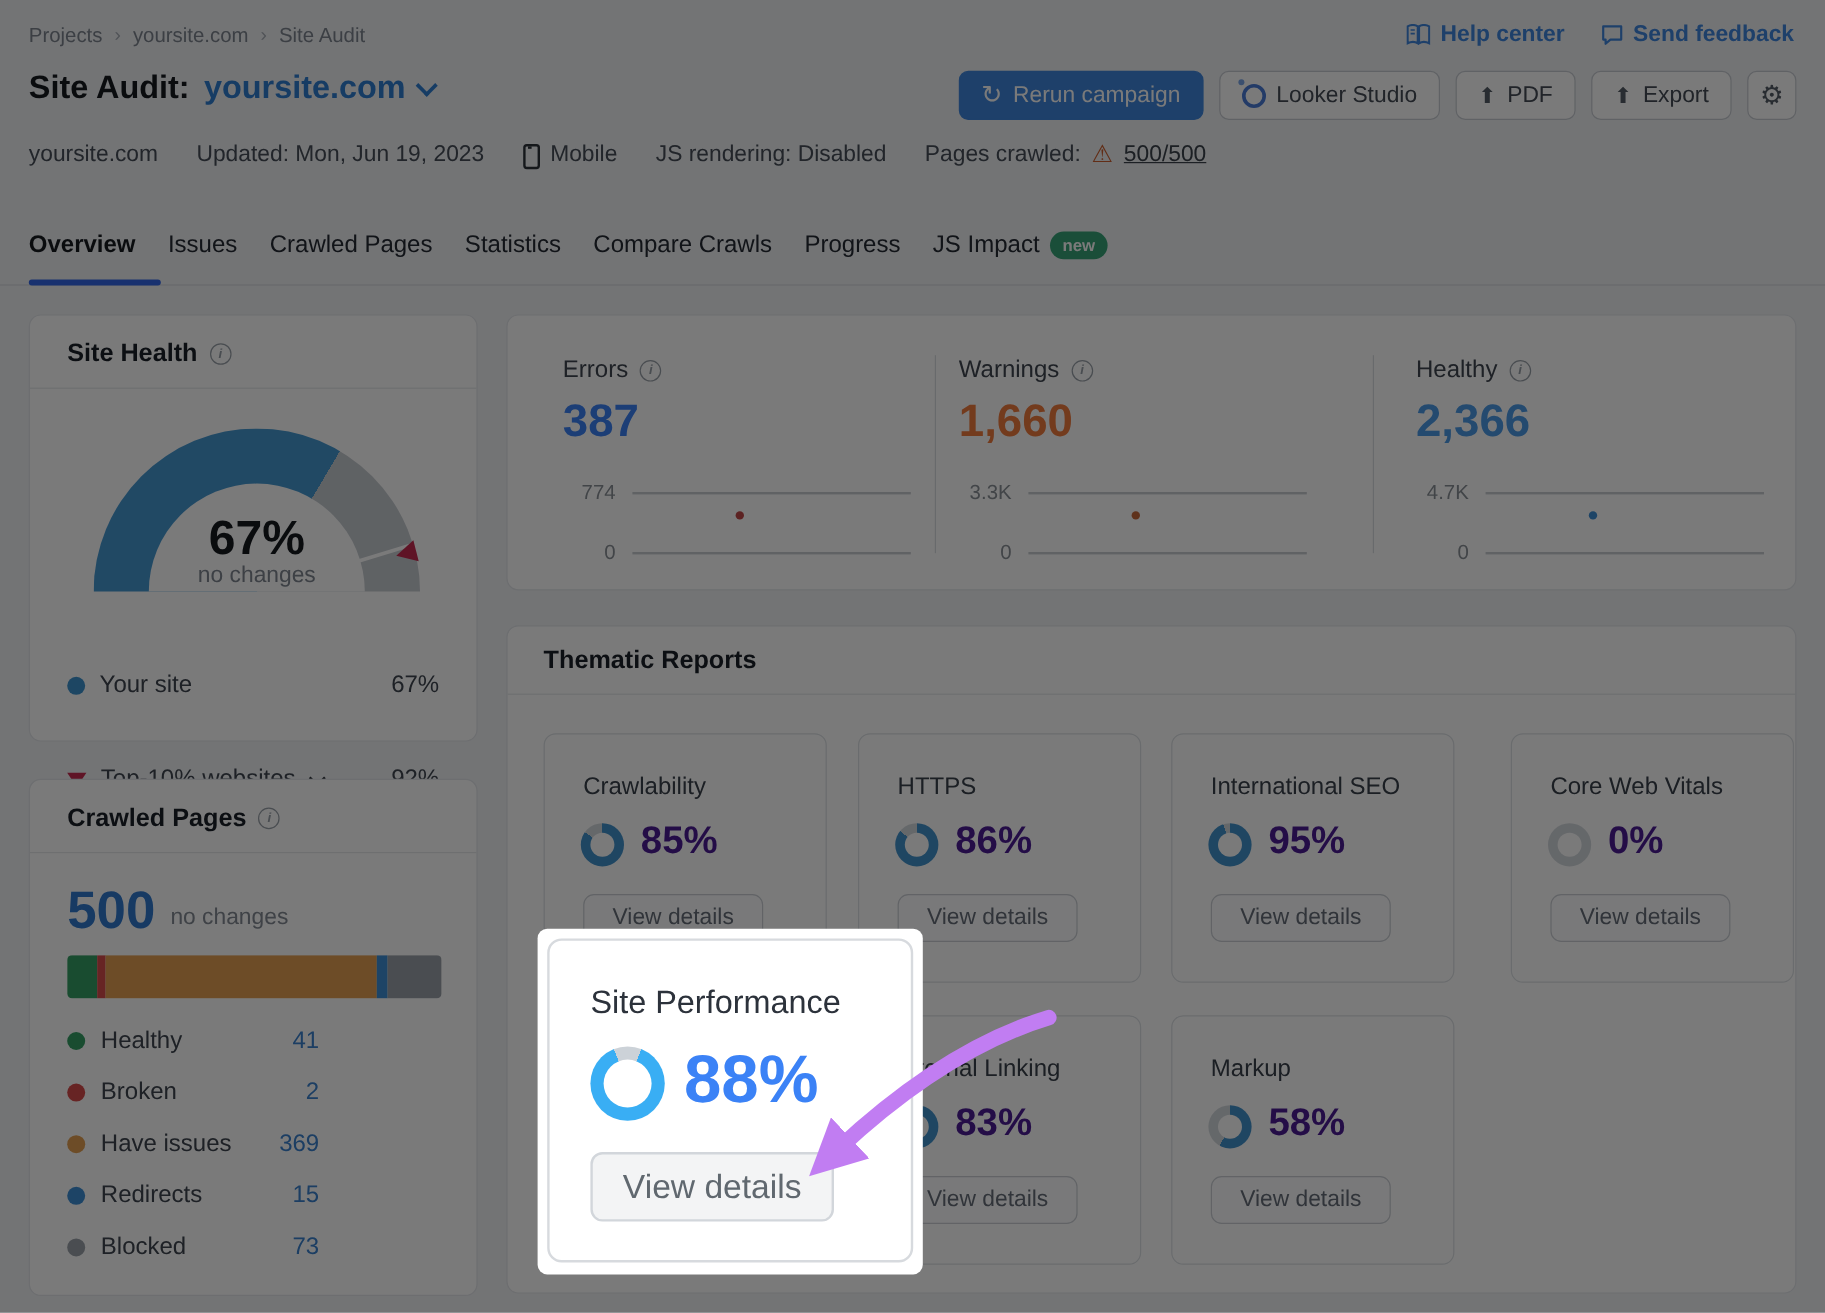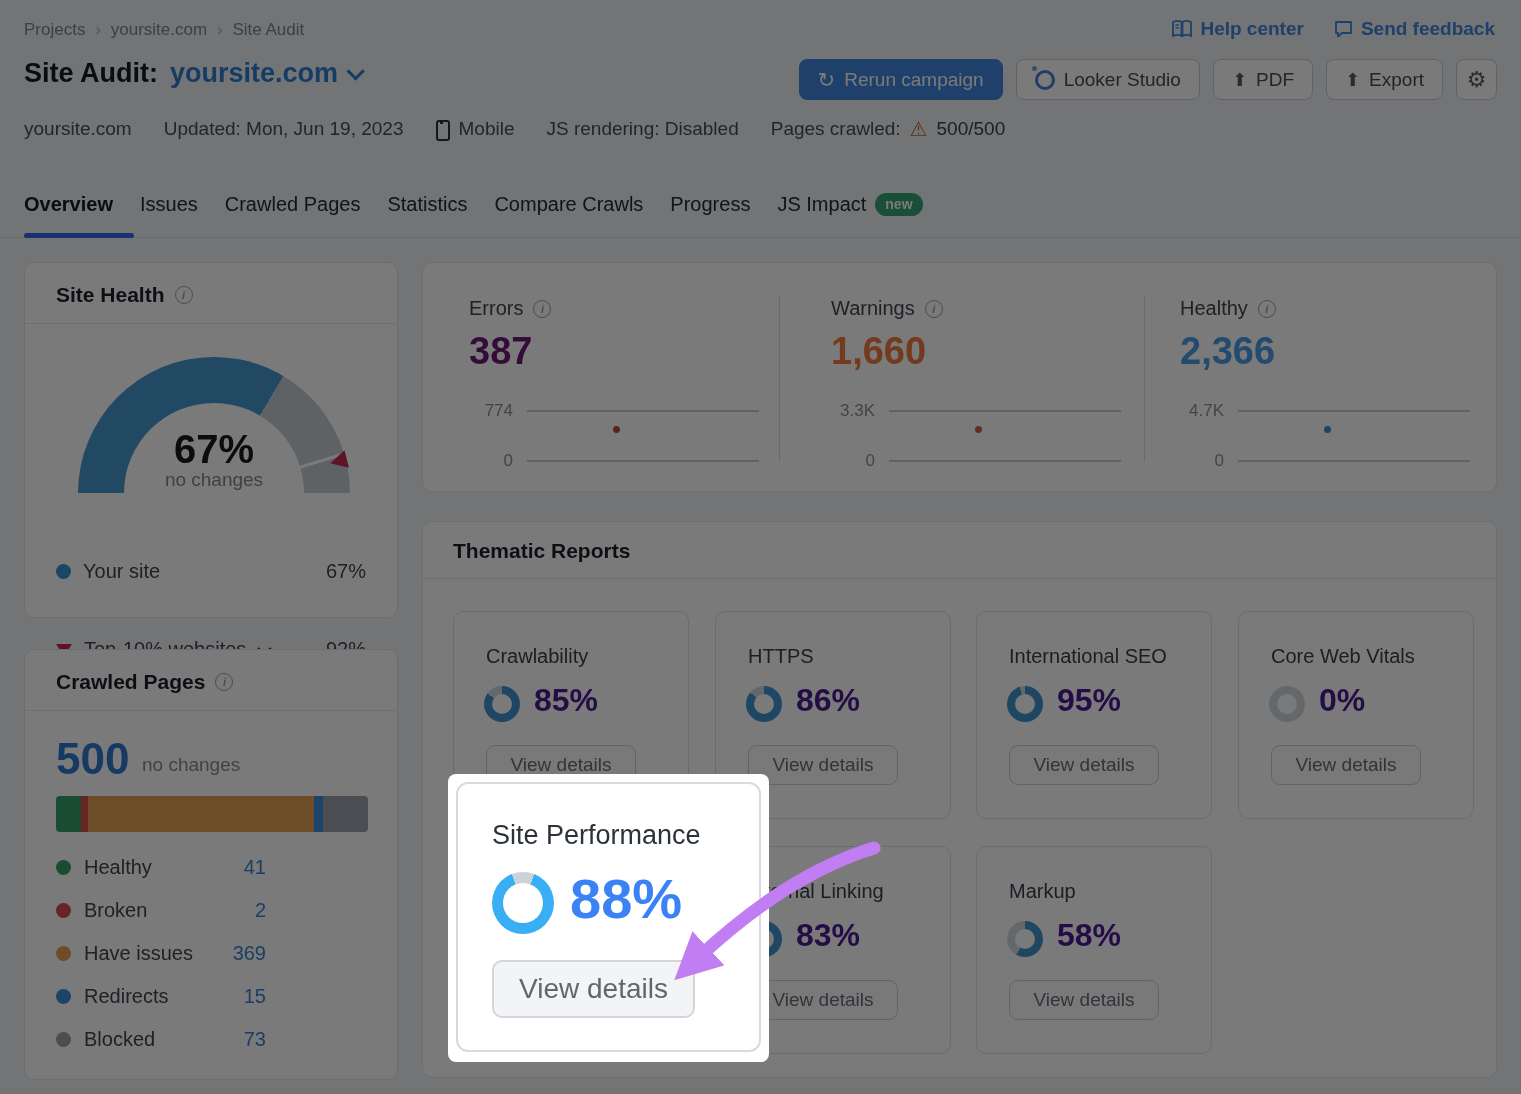--- a/index.html
+++ b/index.html
@@ -21,21 +21,21 @@
        font-size:19px;box-sizing:border-box;cursor:pointer;}
   .btn-primary{background:#3f86dd;color:#fff;border:1px solid #3f86dd;}
   .btn-sec{background:#fff;color:#454c56;border:1px solid #c9cdd3;}
   .btn-icon-only{width:41px;padding:0;justify-content:center;}
   .rerun-glyph{font-size:21px;line-height:1;}
   .gear-glyph{font-size:22px;color:#555d66;line-height:1;}
   .upload-glyph{font-size:18px;line-height:1;color:#555d66;}
   .looker-glyph{width:14px;height:14px;border:3px solid #4a7bd8;border-radius:50%;position:relative;}
   .looker-glyph::after{content:"";position:absolute;width:5px;height:5px;background:#7aa6e8;border-radius:50%;top:-7px;left:-6px;}
   .meta-row{top:118px;left:24px;display:flex;gap:32px;align-items:center;font-size:19px;color:#474f59;}
-  .meta-strong{color:#3c434c;}
+  .meta-strong{color:#3c434c;text-decoration:underline;}
   .phone-icon{width:10px;height:17px;border:2px solid #2c323a;border-radius:3px;display:inline-block;position:relative;top:1px;}
   .phone-icon::after{content:"";position:absolute;top:0;left:2px;width:3px;height:2px;background:#2c323a;}
   .warn-glyph{color:#cc5f2e;font-size:20px;line-height:1;}
   .meta-group{display:flex;gap:9px;align-items:center;}
   
   .tabs{top:193px;left:24px;display:flex;gap:27px;align-items:center;font-size:20px;color:#252a33;text-align:center;}
   .tab{cursor:pointer;white-space:nowrap;display:flex;align-items:center;gap:9px;}
   .tab.active{font-weight:600;color:#15191f;}
   .badge-new{background:#37a377;color:#fff;font-size:14px;font-weight:bold;padding:3px 10px;border-radius:12px;line-height:1.2;}
   .tabs-border{top:237px;left:0;width:1521px;height:1px;background:#d8dbe0;}
@@ -61,21 +61,21 @@
   .leg-row{display:flex;align-items:center;gap:12px;font-size:20px;color:#3f4650;width:310px;margin-top:35px;}
   .leg-val{margin-left:auto;}
   .dot{width:15px;height:15px;border-radius:50%;flex:0 0 auto;}
   .tri-down{width:0;height:0;border-left:8px solid transparent;border-right:8px solid transparent;border-top:12px solid #c62a50;flex:0 0 auto;}
   .chev-sm{width:8px;height:8px;border-right:2.5px solid #2c323a;border-bottom:2.5px solid #2c323a;transform:rotate(45deg) translateY(-2px);}
   
   #issues-panel{top:262px;left:422px;width:1075px;height:230px;}
   .icol{position:absolute;top:0;height:100%;box-sizing:border-box;padding:34px 0 0 30px;}
   .icol-label{display:flex;gap:10px;align-items:center;font-size:20px;color:#3f4650;}
   .icol-value{font-size:38px;font-weight:bold;margin-top:10px;}
-  .v-red{color:#701a75;} .v-orange{color:#f07b3e;} .v-blue{color:#4b9be8;}
+  .v-red{color:#3b82f6;} .v-orange{color:#f07b3e;} .v-blue{color:#4b9be8;}
   .vdiv{position:absolute;top:33px;height:165px;width:1px;background:#dadde1;}
   .spark{position:relative;margin-top:24px;width:300px;height:62px;}
   .spark-row{position:absolute;left:0;right:10px;display:flex;align-items:center;gap:14px;}
   .spark-lbl{width:44px;text-align:right;font-size:17px;color:#8a9097;flex:0 0 auto;}
   .spark-line{flex:1;height:1.5px;background:#c9cdd2;}
   .spark-dot{position:absolute;left:48%;top:29px;width:7px;height:7px;border-radius:50%;}
   .d-red{background:#c04848;} .d-orange{background:#c66a3c;} .d-blue{background:#3e8fd6;}
   
   #thematic-panel{top:521px;left:422px;width:1075px;height:557px;}
   .them-title{position:absolute;left:30px;top:17px;font-size:21px;font-weight:bold;color:#1b2028;}
@@ -245,21 +245,21 @@
         <span class="spark-line"></span>
       </div>
       <div class="spark-row" style="top:54px;">
         <span class="spark-lbl">0</span>
         <span class="spark-line"></span>
       </div>
       <span class="spark-dot d-red"></span>
     </div>
   </div>
 
-  <div class="icol" style="left:356px;width:365px;padding-left:52px;">
+  <div class="icol" style="left:356px;width:365px;padding-left:20px;">
     <div class="icol-label">
       <span>Warnings</span>
       <span class="info-icon">i</span>
     </div>
     <div class="icol-value v-orange">1,660</div>
     <div class="spark">
       <div class="spark-row" style="top:4px;">
         <span class="spark-lbl">3.3K</span>
         <span class="spark-line"></span>
       </div>
@@ -306,21 +306,21 @@
     <span class="donut" style="background: conic-gradient(from -50.4deg, rgb(212, 217, 222) 0deg, rgb(212, 217, 222) 50.4deg, rgb(66, 146, 204) 50.4deg, rgb(66, 146, 204) 360deg);"></span>
     <span class="tcard-pct">86%</span>
     <div class="vd-btn">View details</div>
   </div>
   <div class="tcard" style="left:553px;top:89px;">
     <span class="tcard-label">International SEO</span>
     <span class="donut" style="background: conic-gradient(from -18deg, rgb(212, 217, 222) 0deg, rgb(212, 217, 222) 18deg, rgb(66, 146, 204) 18deg, rgb(66, 146, 204) 360deg);"></span>
     <span class="tcard-pct">95%</span>
     <div class="vd-btn">View details</div>
   </div>
-  <div class="tcard" style="left:815px;top:89px;">
+  <div class="tcard" style="left:836px;top:89px;">
     <span class="tcard-label">Core Web Vitals</span>
     <span class="donut" style="background: conic-gradient(from -360deg, rgb(212, 217, 222) 0deg, rgb(212, 217, 222) 360deg, rgb(66, 146, 204) 360deg, rgb(66, 146, 204) 360deg);"></span>
     <span class="tcard-pct">0%</span>
     <div class="vd-btn">View details</div>
   </div>
 
   <div class="tcard" style="left:292px;top:324px;">
     <span class="tcard-label">Internal Linking</span>
     <span class="donut" style="background: conic-gradient(from -61.2deg, rgb(212, 217, 222) 0deg, rgb(212, 217, 222) 61.2deg, rgb(66, 146, 204) 61.2deg, rgb(66, 146, 204) 360deg);"></span>
     <span class="tcard-pct">83%</span>

